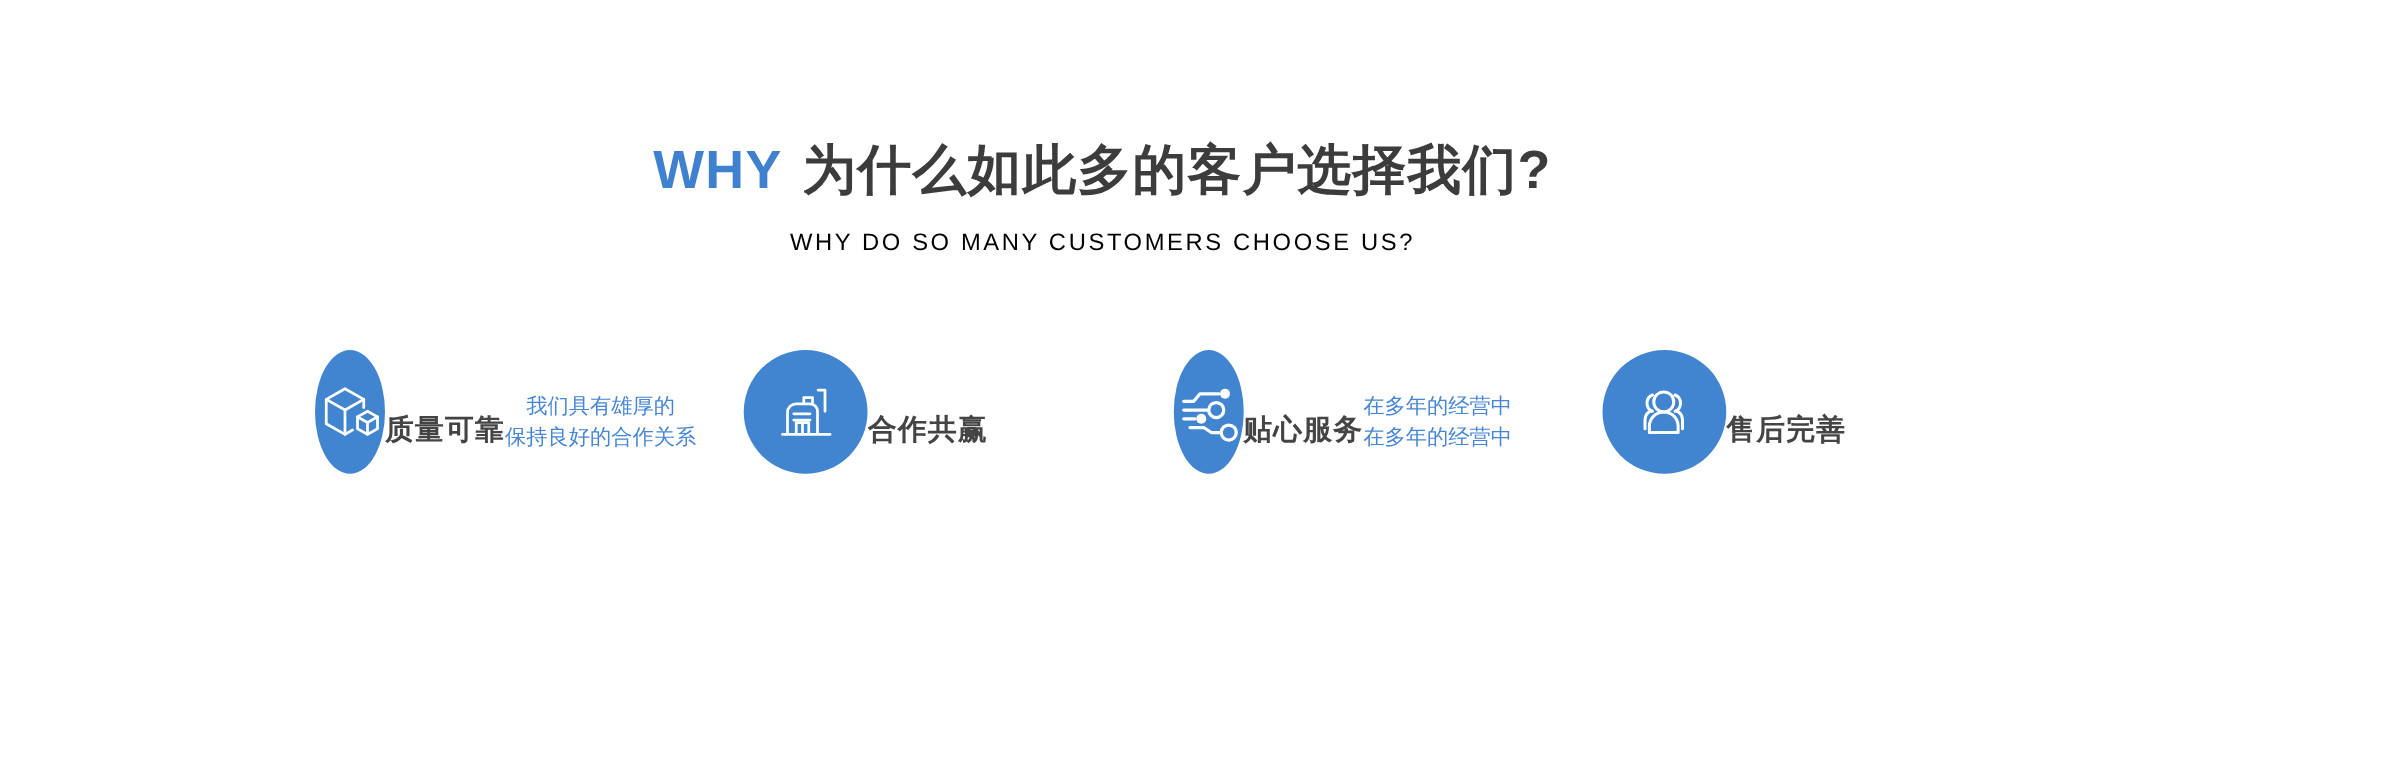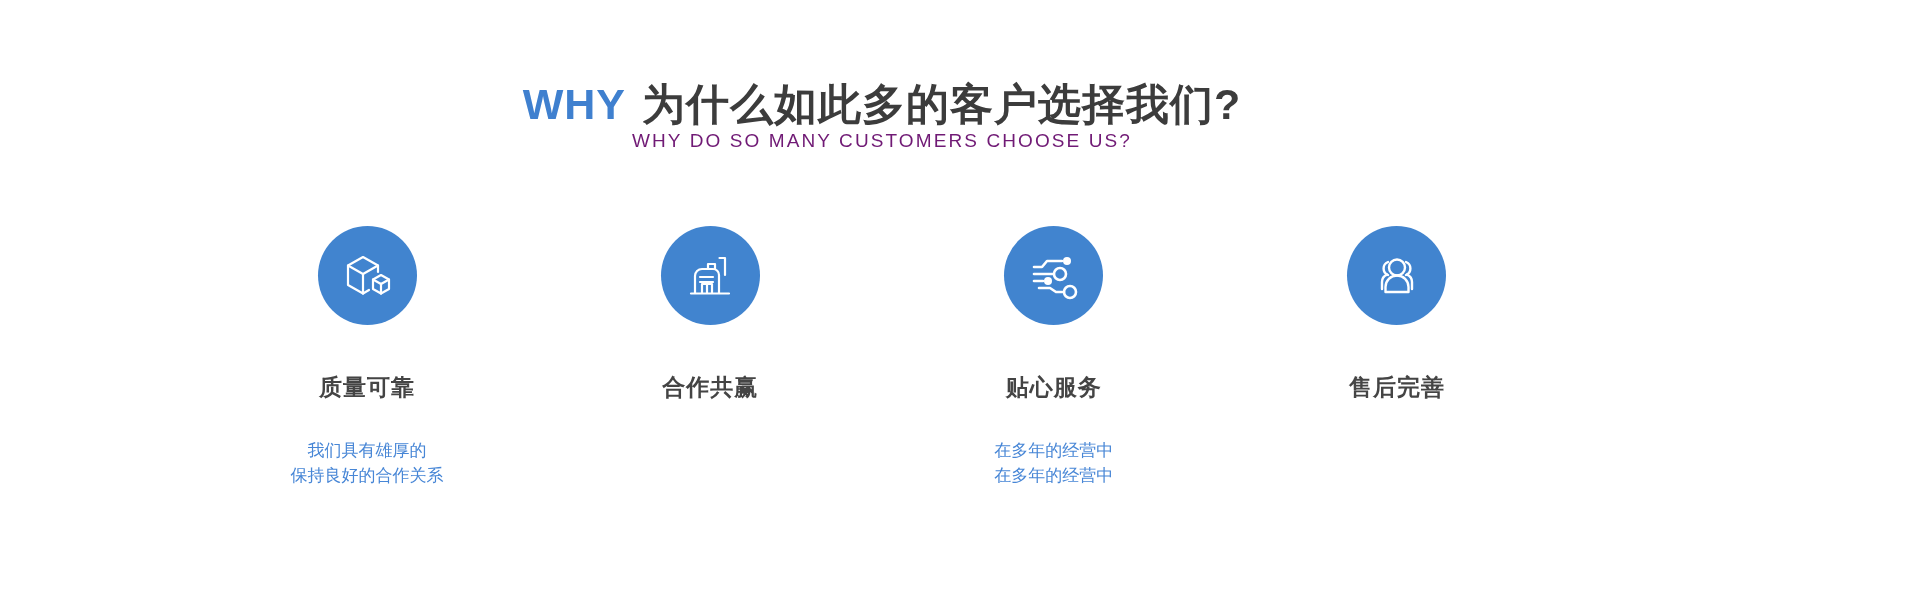--- a/index.html
+++ b/index.html
@@ -12,21 +12,21 @@
     overflow: hidden;
   }
 
   .section {
     width: 1764px;
     height: 615px;
     background: #ffffff;
     display: flex;
     flex-direction: column;
     align-items: center;
-    padding-top: 78px;
+    padding-top: 110px;
   }
 
   
   .heading-block {
     text-align: center;
     width: 100%;
   }
 
   .main-title {
     font-size: 43px;
@@ -45,42 +45,42 @@
     font-size: 43px;
   }
 
   .main-title .cn {
     color: #3c3c3c;
     font-weight: bold;
     letter-spacing: 1px;
   }
 
   .sub-title {
+    margin-top: 22px;
     font-size: 19px;
-    color: #701a75;
+    color: #000000;
     letter-spacing: 2.1px;
     font-weight: normal;
     white-space: nowrap;
   }
 
   
   .features {
     margin-top: 74px;
     width: 1260px;
     display: flex;
     justify-content: space-between;
     align-items: flex-start;
   }
 
   .feature {
     width: 230px;
     display: flex;
-    flex-direction: column;
+    flex-direction: row;
     align-items: center;
-    gap: 20px;
   }
 
   .icon-circle {
     width: 99px;
     height: 99px;
     border-radius: 50%;
     background: #4184cf;
     display: flex;
     align-items: center;
     justify-content: center;

